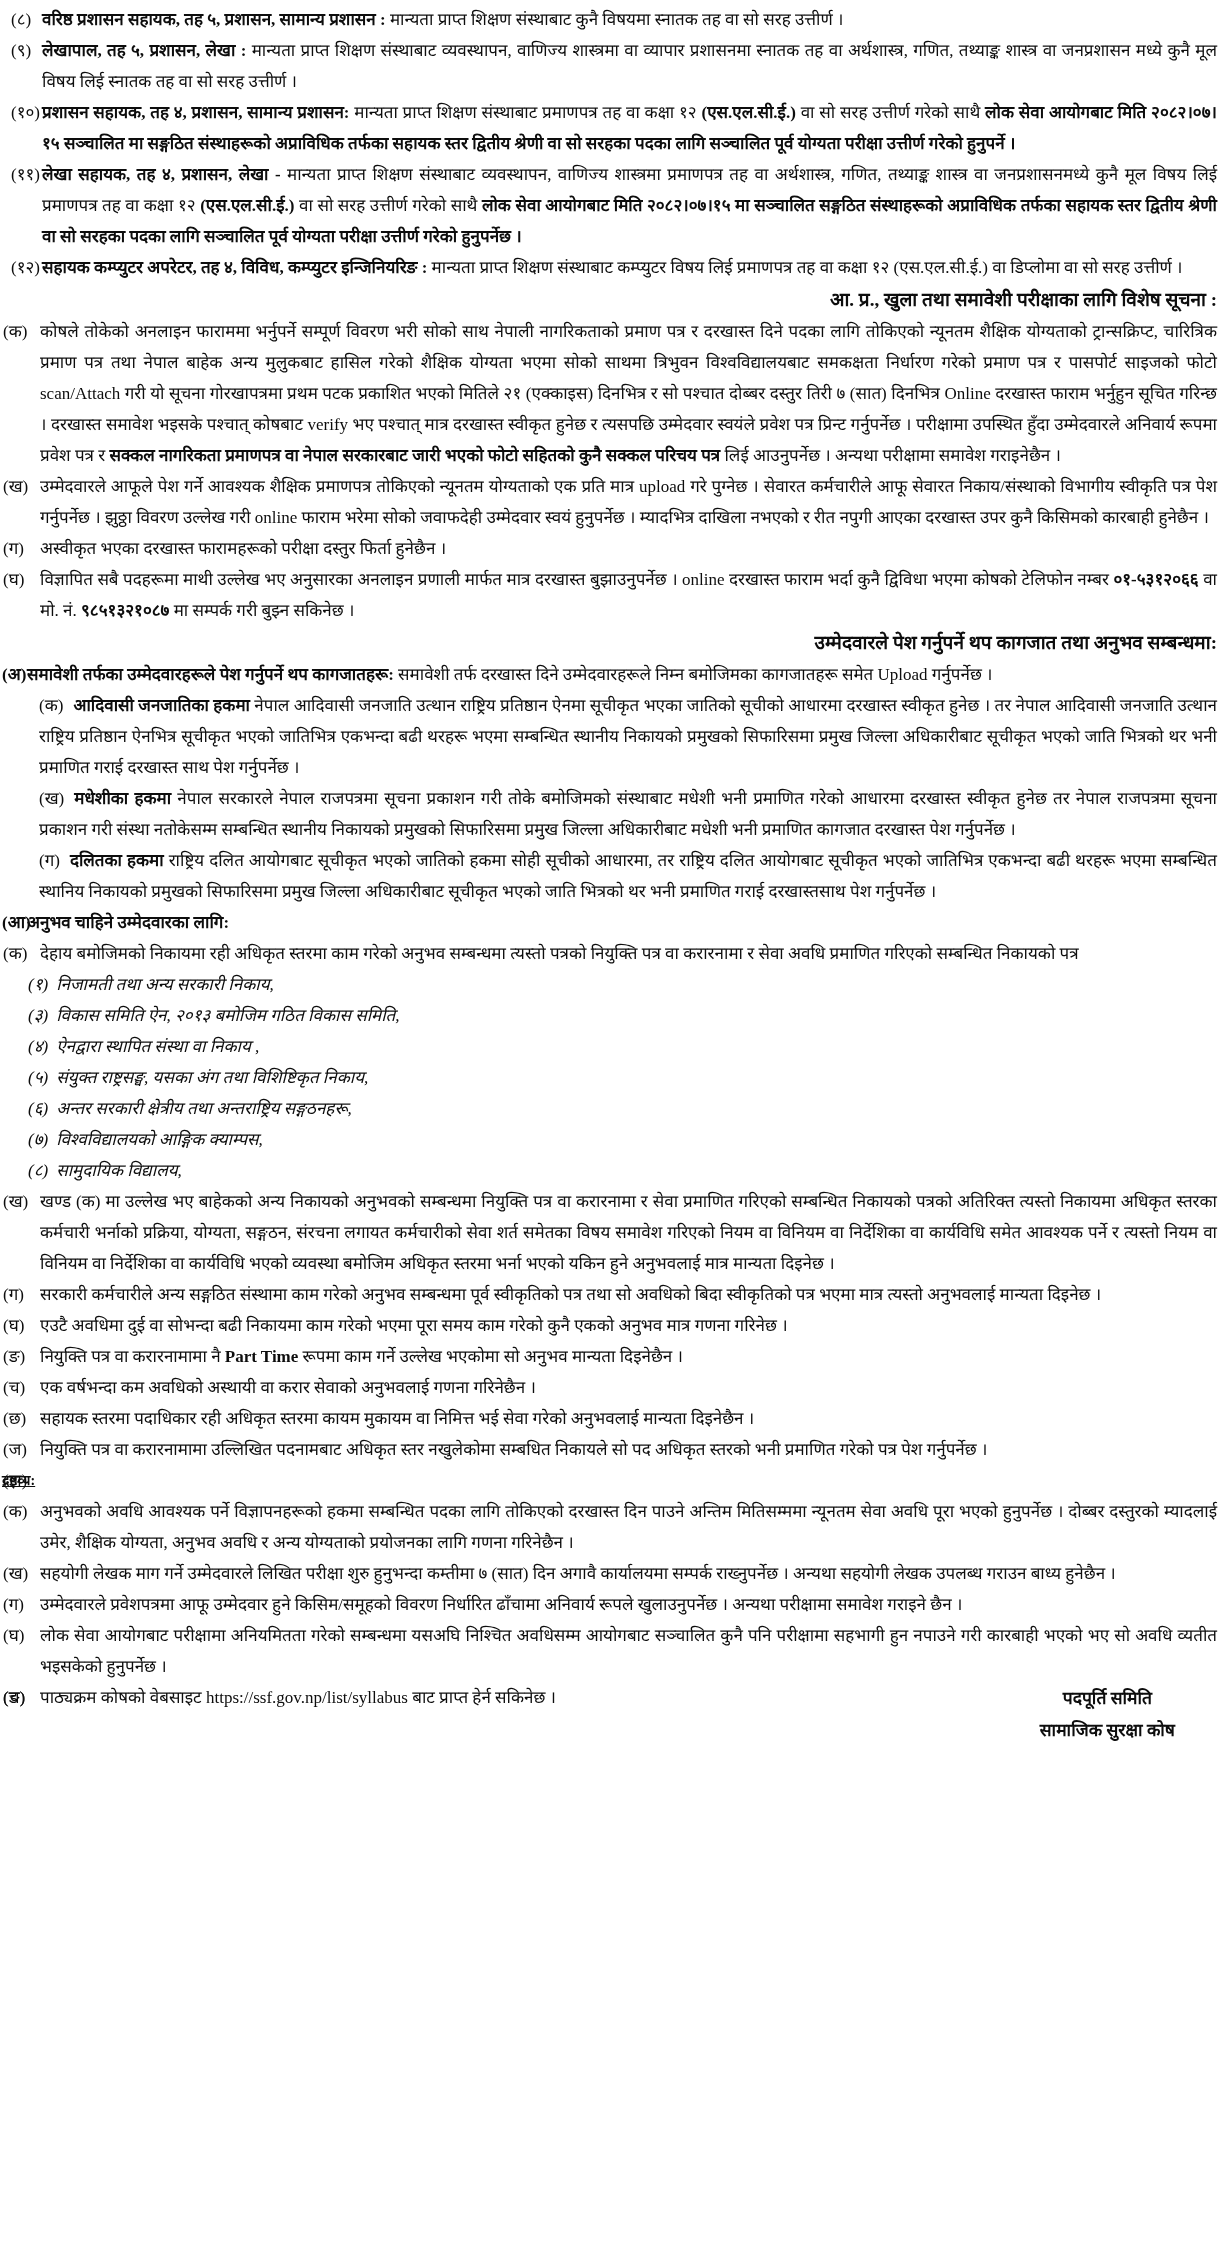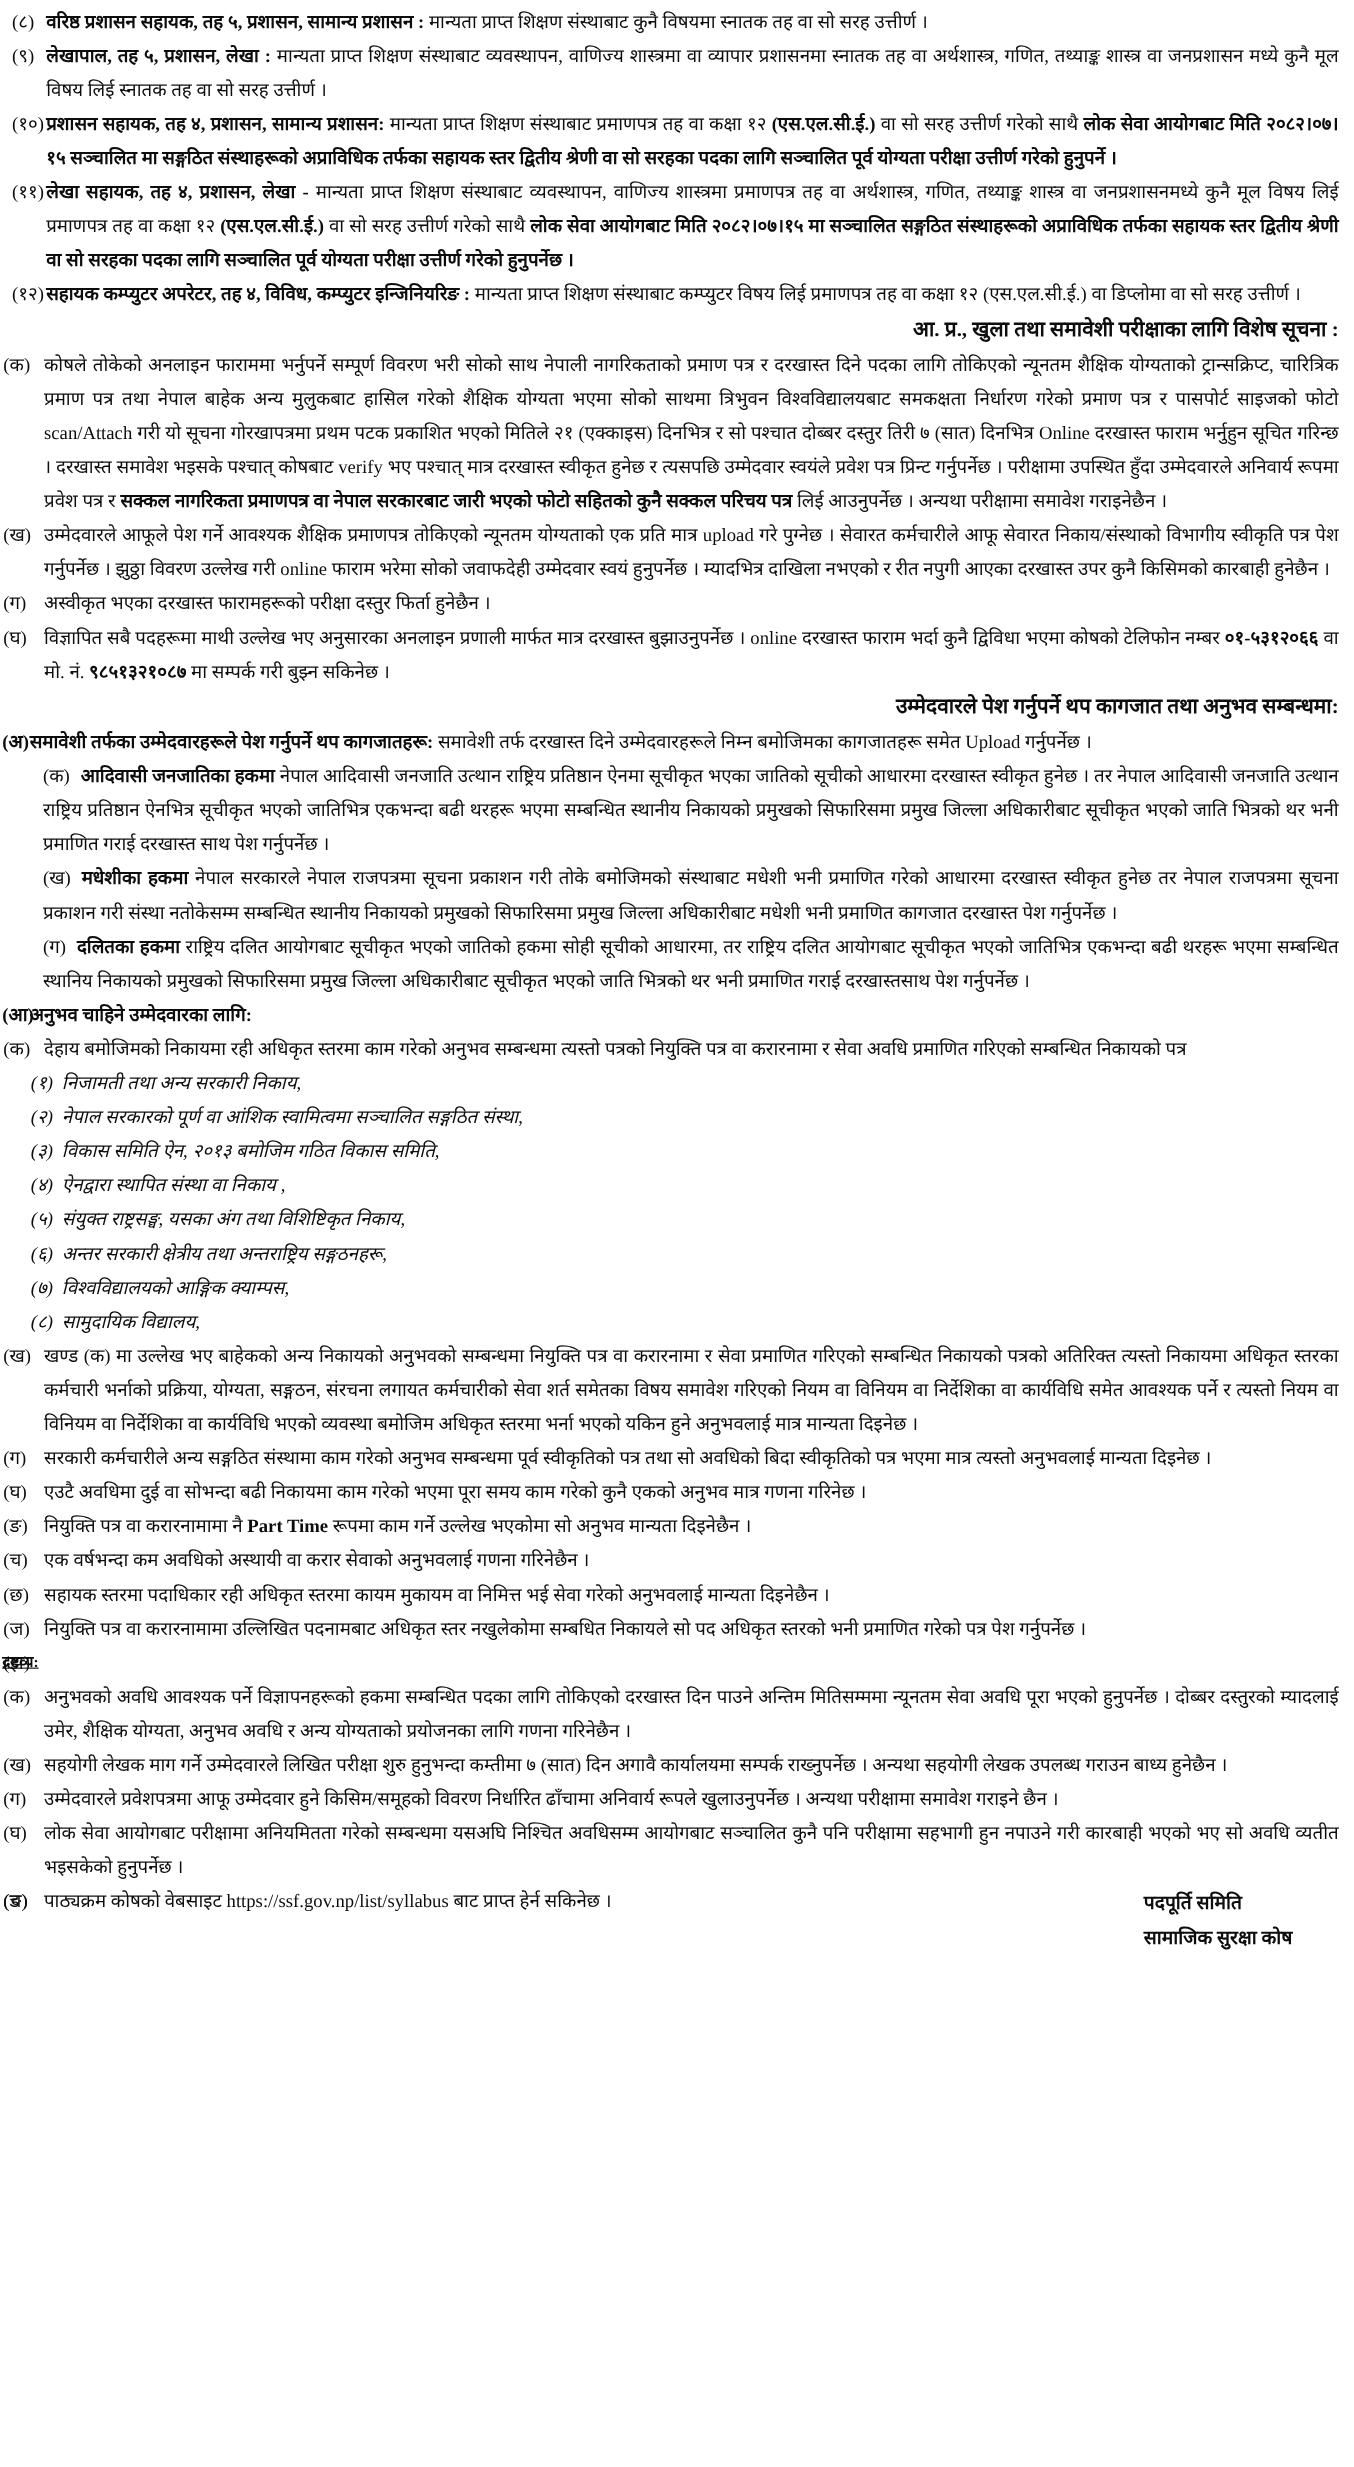--- a/index.html
+++ b/index.html
@@ -24,20 +24,21 @@
   .s-sub{padding-left:37px;}
   .s-sub > .mk-in{margin-right:10px;}
   .s-subnum{padding-left:26px;font-style:italic;}
   .s-subnum > .mk-in{margin-right:8px;}
   .bd{font-weight:bold;}
   .b-h1{font-weight:bold;font-size:19px;line-height:33px;text-align:right;}
   .b-note{font-weight:bold;font-size:14px;}
   .b-note .run{text-decoration:underline;}
   .sign{
     font-weight:bold;
+    text-align:center;
     width:max-content;
     margin:-31px 42px 0 auto;
     font-size:17.5px;
     line-height:32px;
   }
 </style>
 </head>
 <body>
 
 <div class="doc" id="doc">
@@ -52,21 +53,20 @@
     <div class="it s-root"><span class="mk-abs">(ग)</span><span class="run">अस्वीकृत भएका दरखास्त फारामहरूको परीक्षा दस्तुर फिर्ता हुनेछैन ।</span></div>
     <div class="it s-root"><span class="mk-abs">(घ)</span><span class="run">विज्ञापित सबै पदहरूमा माथी उल्लेख भए अनुसारका अनलाइन प्रणाली मार्फत मात्र दरखास्त बुझाउनुपर्नेछ । online दरखास्त फाराम भर्दा कुनै द्विविधा भएमा कोषको टेलिफोन नम्बर </span><span class="run bd">०१-५३१२०६६</span><span class="run"> वा मो. नं. </span><span class="run bd">९८५१३२१०८७</span><span class="run"> मा सम्पर्क गरी बुझ्न सकिनेछ ।</span></div>
     <div class="b-h1"><span class="run bd">उम्मेदवारले पेश गर्नुपर्ने थप कागजात तथा अनुभव सम्बन्धमा:</span></div>
     <div class="it s-root2"><span class="mk-abs">(अ)</span><span class="run bd">समावेशी तर्फका उम्मेदवारहरूले पेश गर्नुपर्ने थप कागजातहरू: </span><span class="run">समावेशी तर्फ दरखास्त दिने उम्मेदवारहरूले निम्न बमोजिमका कागजातहरू समेत Upload गर्नुपर्नेछ ।</span></div>
     <div class="it s-sub"><span class="mk-in">(क)</span><span class="run bd">आदिवासी जनजातिका हकमा </span><span class="run">नेपाल आदिवासी जनजाति उत्थान राष्ट्रिय प्रतिष्ठान ऐनमा सूचीकृत भएका जातिको सूचीको आधारमा दरखास्त स्वीकृत हुनेछ । तर नेपाल आदिवासी जनजाति उत्थान राष्ट्रिय प्रतिष्ठान ऐनभित्र सूचीकृत भएको जातिभित्र एकभन्दा बढी थरहरू भएमा सम्बन्धित स्थानीय निकायको प्रमुखको सिफारिसमा प्रमुख जिल्ला अधिकारीबाट सूचीकृत भएको जाति भित्रको थर भनी प्रमाणित गराई दरखास्त साथ पेश गर्नुपर्नेछ ।</span></div>
     <div class="it s-sub"><span class="mk-in">(ख)</span><span class="run bd">मधेशीका हकमा </span><span class="run">नेपाल सरकारले नेपाल राजपत्रमा सूचना प्रकाशन गरी तोके बमोजिमको संस्थाबाट मधेशी भनी प्रमाणित गरेको आधारमा दरखास्त स्वीकृत हुनेछ तर नेपाल राजपत्रमा सूचना प्रकाशन गरी संस्था नतोकेसम्म सम्बन्धित स्थानीय निकायको प्रमुखको सिफारिसमा प्रमुख जिल्ला अधिकारीबाट मधेशी भनी प्रमाणित कागजात दरखास्त पेश गर्नुपर्नेछ ।</span></div>
     <div class="it s-sub"><span class="mk-in">(ग)</span><span class="run bd">दलितका हकमा </span><span class="run">राष्ट्रिय दलित आयोगबाट सूचीकृत भएको जातिको हकमा सोही सूचीको आधारमा, तर राष्ट्रिय दलित आयोगबाट सूचीकृत भएको जातिभित्र एकभन्दा बढी थरहरू भएमा सम्बन्धित स्थानिय निकायको प्रमुखको सिफारिसमा प्रमुख जिल्ला अधिकारीबाट सूचीकृत भएको जाति भित्रको थर भनी प्रमाणित गराई दरखास्तसाथ पेश गर्नुपर्नेछ ।</span></div>
     <div class="it s-root2"><span class="mk-abs">(आ)</span><span class="run bd">अनुभव चाहिने उम्मेदवारका लागि:</span></div>
     <div class="it s-root"><span class="mk-abs">(क)</span><span class="run">देहाय बमोजिमको निकायमा रही अधिकृत स्तरमा काम गरेको अनुभव सम्बन्धमा त्यस्तो पत्रको नियुक्ति पत्र वा करारनामा र सेवा अवधि प्रमाणित गरिएको सम्बन्धित निकायको पत्र</span></div>
     <div class="it s-subnum"><span class="mk-in">(१)</span><span class="run">निजामती तथा अन्य सरकारी निकाय,</span></div>
-    <div class="it s-subnum"><span class="mk-in">(२)</span><span class="run">नेपाल सरकारको पूर्ण वा आंशिक स्वामित्वमा सञ्चालित सङ्गठित संस्था,</span></div>
     <div class="it s-subnum"><span class="mk-in">(३)</span><span class="run">विकास समिति ऐन, २०१३ बमोजिम गठित विकास समिति,</span></div>
     <div class="it s-subnum"><span class="mk-in">(४)</span><span class="run">ऐनद्वारा स्थापित संस्था वा निकाय ,</span></div>
     <div class="it s-subnum"><span class="mk-in">(५)</span><span class="run">संयुक्त राष्ट्रसङ्घ, यसका अंग तथा विशिष्टिकृत निकाय,</span></div>
     <div class="it s-subnum"><span class="mk-in">(६)</span><span class="run">अन्तर सरकारी क्षेत्रीय तथा अन्तराष्ट्रिय सङ्गठनहरू,</span></div>
     <div class="it s-subnum"><span class="mk-in">(७)</span><span class="run">विश्वविद्यालयको आङ्गिक क्याम्पस,</span></div>
     <div class="it s-subnum"><span class="mk-in">(८)</span><span class="run">सामुदायिक विद्यालय,</span></div>
     <div class="it s-root"><span class="mk-abs">(ख)</span><span class="run">खण्ड (क) मा उल्लेख भए बाहेकको अन्य निकायको अनुभवको सम्बन्धमा नियुक्ति पत्र वा करारनामा र सेवा प्रमाणित गरिएको सम्बन्धित निकायको पत्रको अतिरिक्त त्यस्तो निकायमा अधिकृत स्तरका कर्मचारी भर्नाको प्रक्रिया, योग्यता, सङ्गठन, संरचना लगायत कर्मचारीको सेवा शर्त समेतका विषय समावेश गरिएको नियम वा विनियम वा निर्देशिका वा कार्यविधि समेत आवश्यक पर्ने र त्यस्तो नियम वा विनियम वा निर्देशिका वा कार्यविधि भएको व्यवस्था बमोजिम अधिकृत स्तरमा भर्ना भएको यकिन हुने अनुभवलाई मात्र मान्यता दिइनेछ ।</span></div>
     <div class="it s-root"><span class="mk-abs">(ग)</span><span class="run">सरकारी कर्मचारीले अन्य सङ्गठित संस्थामा काम गरेको अनुभव सम्बन्धमा पूर्व स्वीकृतिको पत्र तथा सो अवधिको बिदा स्वीकृतिको पत्र भएमा मात्र त्यस्तो अनुभवलाई मान्यता दिइनेछ ।</span></div>
     <div class="it s-root"><span class="mk-abs">(घ)</span><span class="run">एउटै अवधिमा दुई वा सोभन्दा बढी निकायमा काम गरेको भएमा पूरा समय काम गरेको कुनै एकको अनुभव मात्र गणना गरिनेछ ।</span></div>
     <div class="it s-root"><span class="mk-abs">(ङ)</span><span class="run">नियुक्ति पत्र वा करारनामामा नै </span><span class="run bd">Part Time</span><span class="run"> रूपमा काम गर्ने उल्लेख भएकोमा सो अनुभव मान्यता दिइनेछैन ।</span></div>

